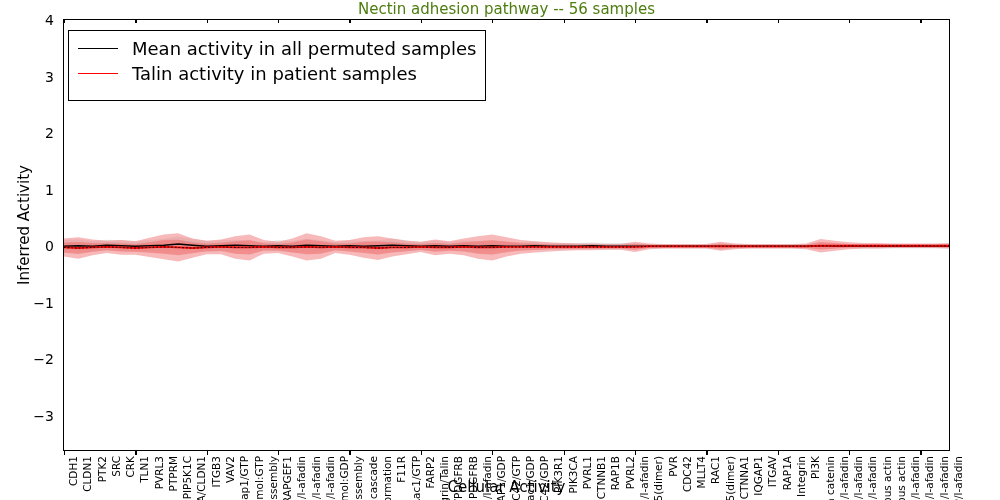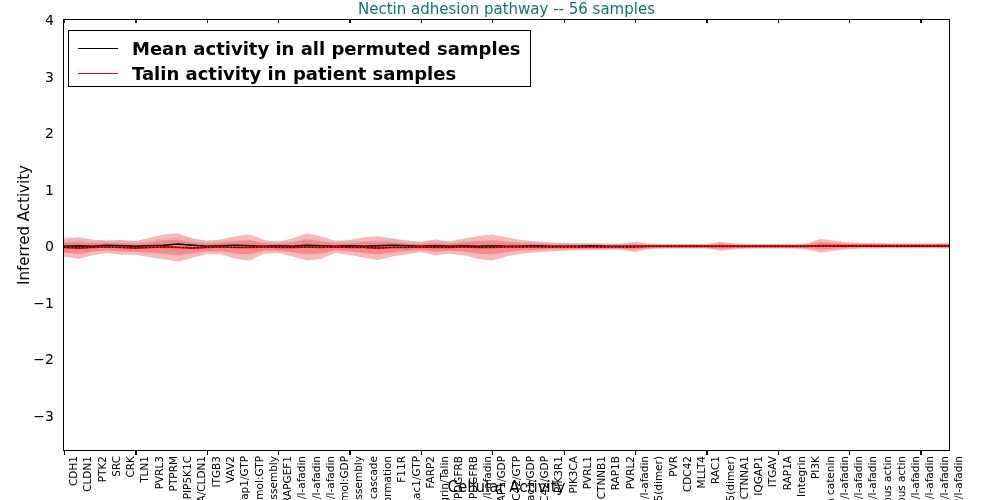--- a/index.html
+++ b/index.html
@@ -3,21 +3,21 @@
 <meta charset="utf-8">
 <style>
   html,body{margin:0;padding:0;background:#ffffff;}
   body{width:1000px;height:500px;overflow:hidden;
        font-family:"DejaVu Sans","Liberation Sans",sans-serif;color:#000;}
   #root{position:relative;width:1000px;height:500px;}
 
   
   #chart-title{
     position:absolute;left:63px;top:1px;width:887px;
-    text-align:center;font-size:15px;line-height:16px;color:#0f766e;
+    text-align:center;font-size:15px;line-height:16px;color:#4d7c0f;
   }
 
   
   #plot-frame{
     position:absolute;left:63px;top:19px;width:887px;height:432px;
     border:1.2px solid #000;box-sizing:border-box;background:#fff;
   }
   #plot-clip{position:absolute;inset:0;overflow:hidden;}
   #plot-svg{position:absolute;left:0;top:0;}
   .ytick-wrap{position:absolute;left:0;top:0;width:1000px;height:500px;
@@ -44,21 +44,21 @@
   }
   #xlabel{
     position:absolute;left:63px;top:478px;width:887px;
     text-align:center;font-size:15px;
   }
 
   
   #legend{
     position:absolute;left:68px;top:30px;
     border:1.2px solid #000;background:#fff;
-    padding:5px 9px 0 9px;box-sizing:border-box;font-weight:bold;
+    padding:5px 9px 14px 9px;box-sizing:border-box;
   }
   .legend-row{display:flex;align-items:center;height:25px;}
   .legend-swatch{width:40px;height:0;border-top:1.6px solid #000;margin-right:14px;}
   .legend-swatch.red{border-top-color:#ff0000;}
   .legend-text{font-size:18px;line-height:19px;white-space:nowrap;}
 </style>
 </head>
 <body>
 
 <div id="root">

